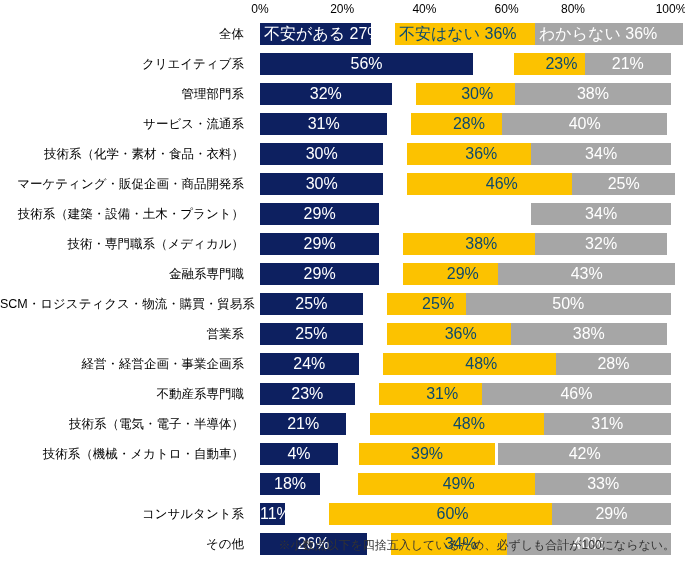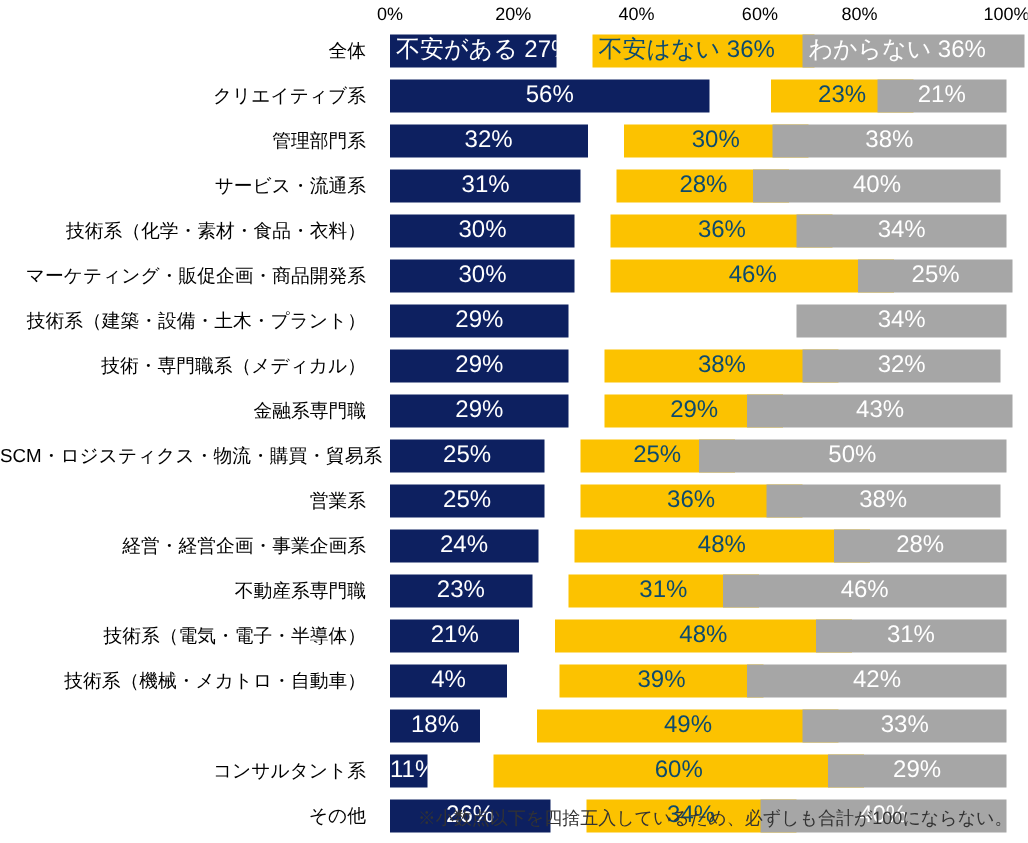--- a/index.html
+++ b/index.html
@@ -215,21 +215,21 @@
         <div class="row-bars">
           <div class="seg seg-0" style="left: 0px; width: 86.31px;">21%</div>
           <div class="seg seg-1" style="left: 86.31px; width: 197.28px;">48%</div>
           <div class="seg seg-2" style="left: 283.59px; width: 127.41px;">31%</div>
         </div>
       </div>
       <div class="row">
         <div class="row-label">技術系（機械・メカトロ・自動車）</div>
         <div class="row-bars">
           <div class="seg seg-0" style="left: 0px; width: 78.09px;">4%</div>
-          <div class="seg seg-1" style="left: 89px; width: 136px;">39%</div>
+          <div class="seg seg-1" style="left: 75px; width: 136px;">39%</div>
           <div class="seg seg-2" style="left: 238.38px; width: 172.62px;">42%</div>
         </div>
       </div>
       <div class="row">
         <div class="row-bars">
           <div class="seg seg-0" style="left: 0px; width: 60px;">18%</div>
           <div class="seg seg-1" style="left: 73.98px; width: 201.39px;">49%</div>
           <div class="seg seg-2" style="left: 275.37px; width: 135.63px;">33%</div>
         </div>
       </div>

